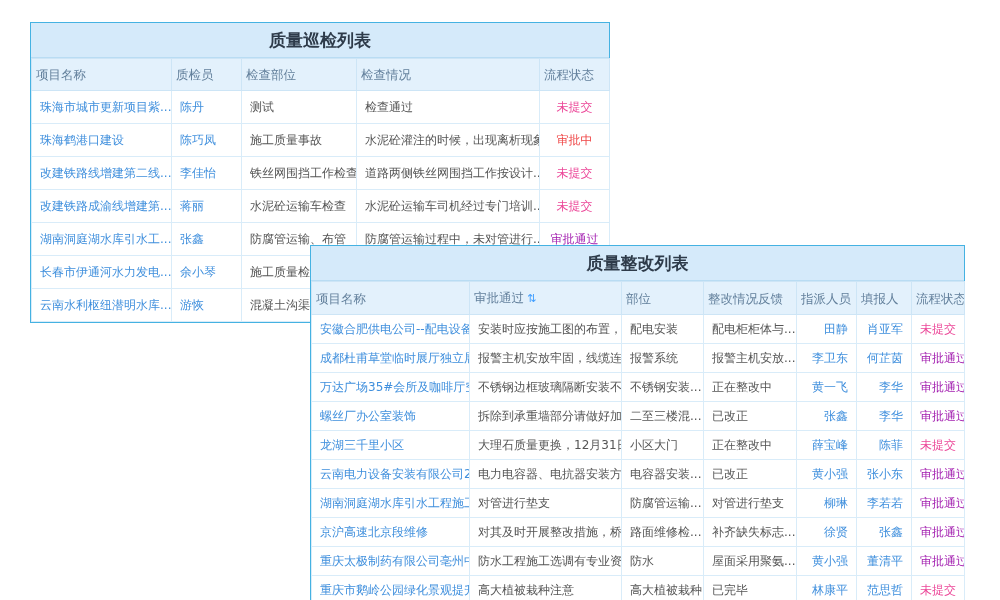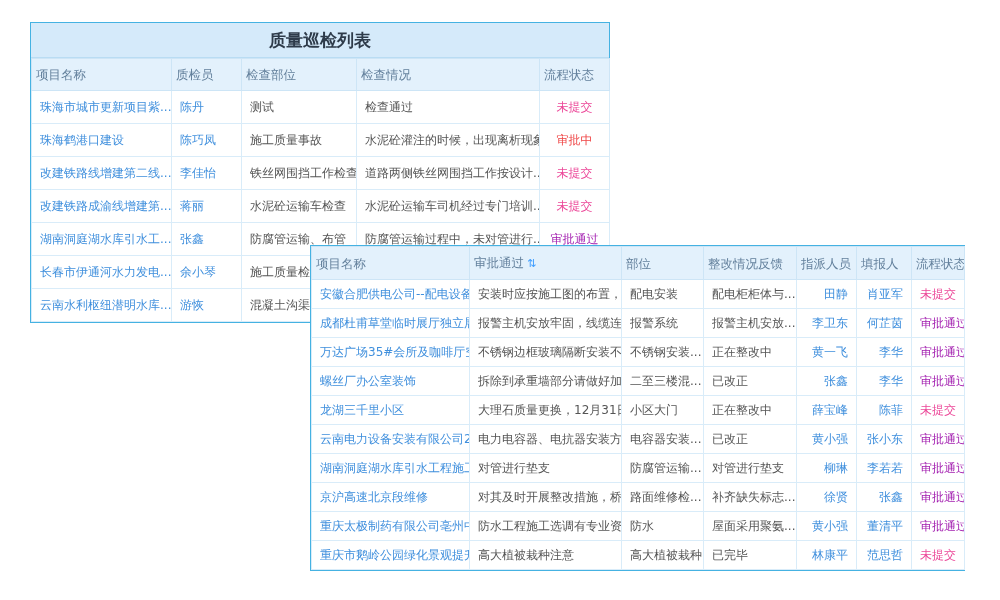--- a/index.html
+++ b/index.html
@@ -107,20 +107,21 @@
         <td class="link">游恢</td>
         <td>混凝土沟渠工</td>
         <td></td>
         <td class="st" data-status=""></td>
       </tr>
     </tbody>
   </table>
 </section>
 
 <section class="panel" id="panel-rectification">
+  <header class="panel-title">质量整改列表</header>
   <table class="t2">
     <colgroup>
       <col style="width:158px">
         <col style="width:152px">
         <col style="width:82px">
         <col style="width:93px">
         <col style="width:60px">
         <col style="width:55px">
         <col style="width:53px">
     </colgroup>

